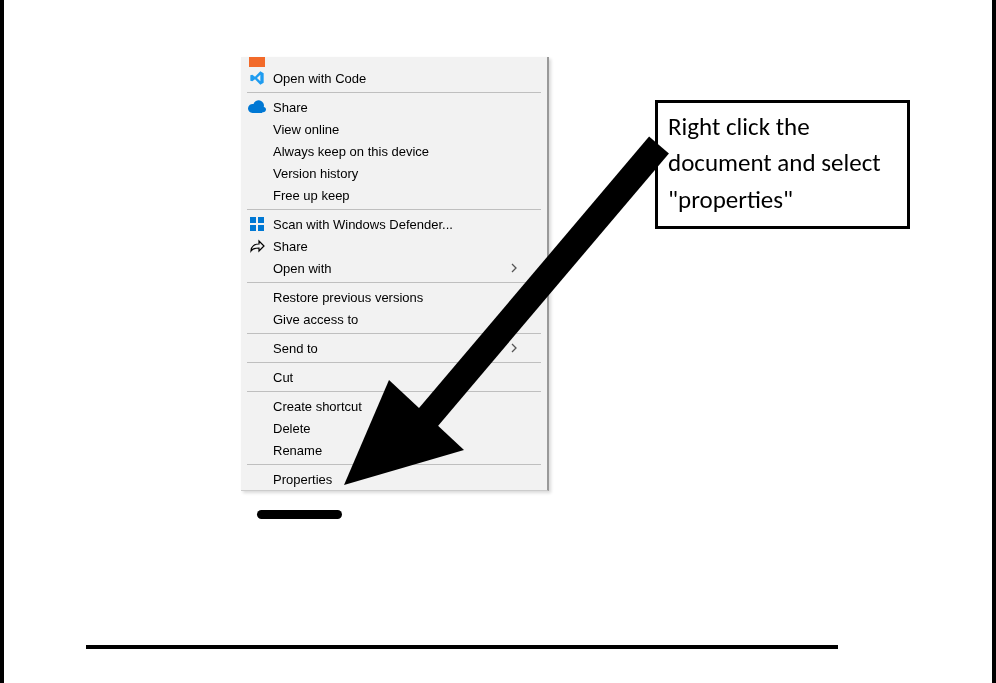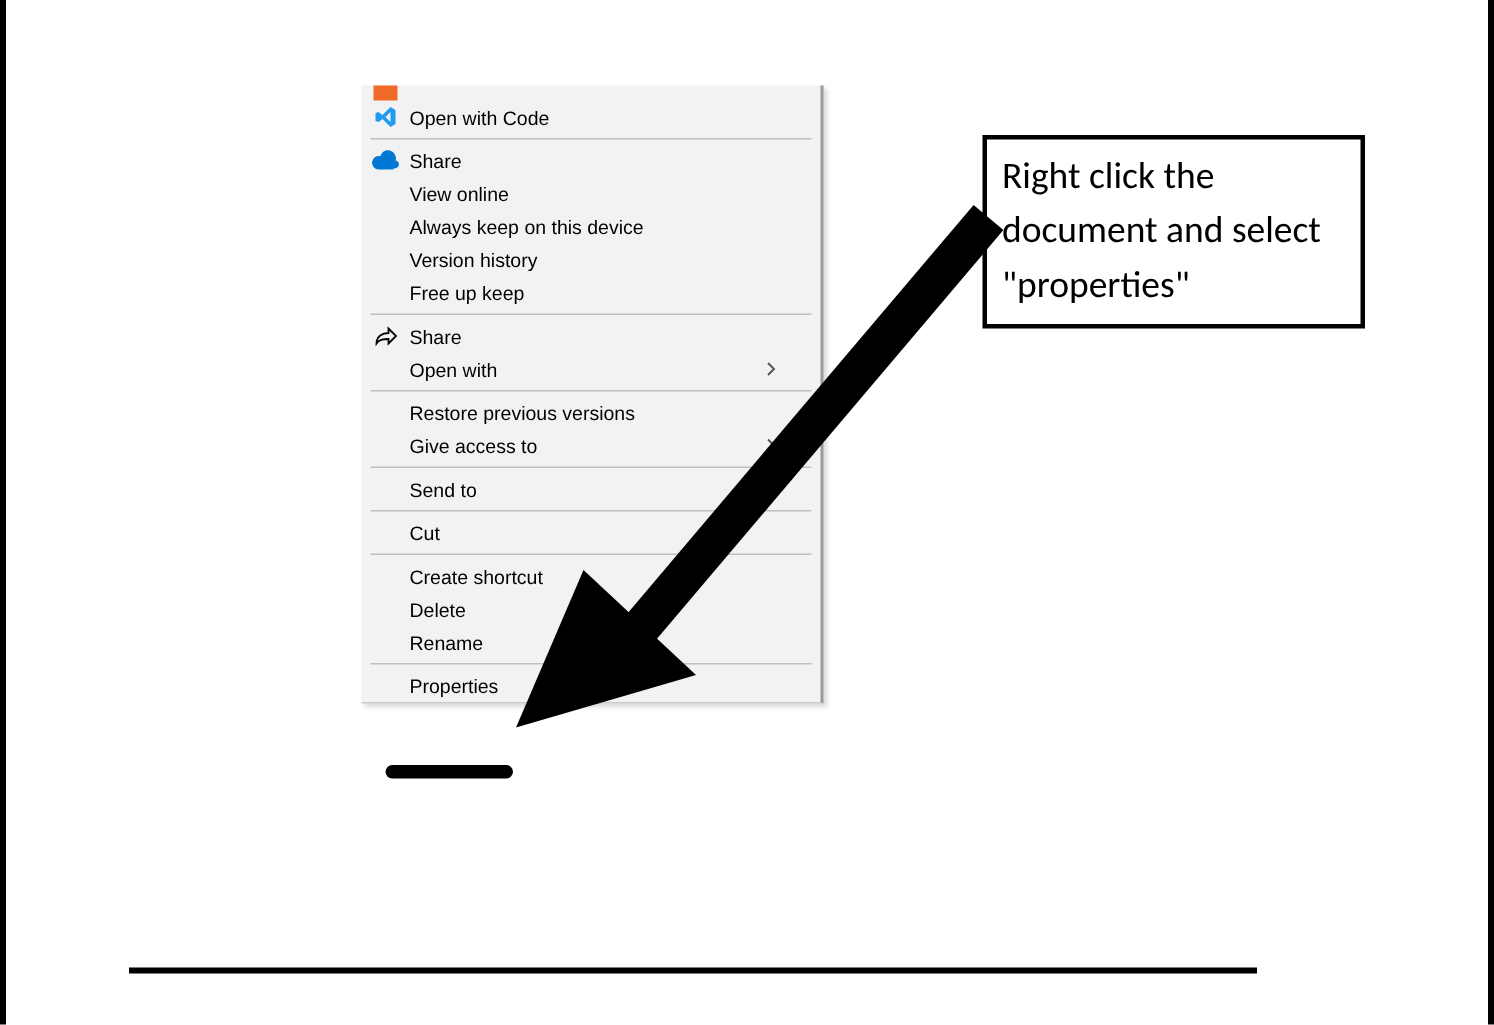--- a/index.html
+++ b/index.html
@@ -68,21 +68,21 @@
       height: 10px;
       display: flex;
       align-items: center;
       justify-content: center;
       color: #555;
       margin-right: 4px;
     }
     .annotation-box {
       position: absolute;
       left: 651px;
-      top: 90px;
+      top: 100px;
       width: 255px;
       border: 3px solid #000;
       background: #fff;
       padding: 6px 10px 8px 10px;
       font-size: 25px;
       line-height: 1.45;
       font-family: Calibri, "Segoe UI", sans-serif;
     }
     .arrow {
       position: absolute;
@@ -160,20 +160,31 @@
   <div class="menu-item">
     <span class="label">Version history</span>
   </div>
 
   <div class="menu-item">
     <span class="label">Free up keep</span>
   </div>
 
   <div class="separator"></div>
 
+  <div class="menu-item">
+    <span class="icon-slot icon-defender">
+      <svg viewBox="0 0 16 16">
+        <rect x="1" y="1" width="6" height="6" fill="#0078d4"></rect>
+        <rect x="9" y="1" width="6" height="6" fill="#0078d4"></rect>
+        <rect x="1" y="9" width="6" height="6" fill="#0078d4"></rect>
+        <rect x="9" y="9" width="6" height="6" fill="#0078d4"></rect>
+      </svg>
+    </span>
+    <span class="label">Scan with Windows Defender...</span>
+  </div>
 
   <div class="menu-item">
     <span class="icon-slot icon-share-arrow">
       <svg viewBox="0 0 16 16">
           <path fill="none" stroke="#000" stroke-width="1.2" d="M2 13c0-5 4-7 8-7V3l5 5-5 5V10c-3 0-6 0-8 3z"></path>
         </svg>
     </span>
     <span class="label">Share</span>
   </div>
 

